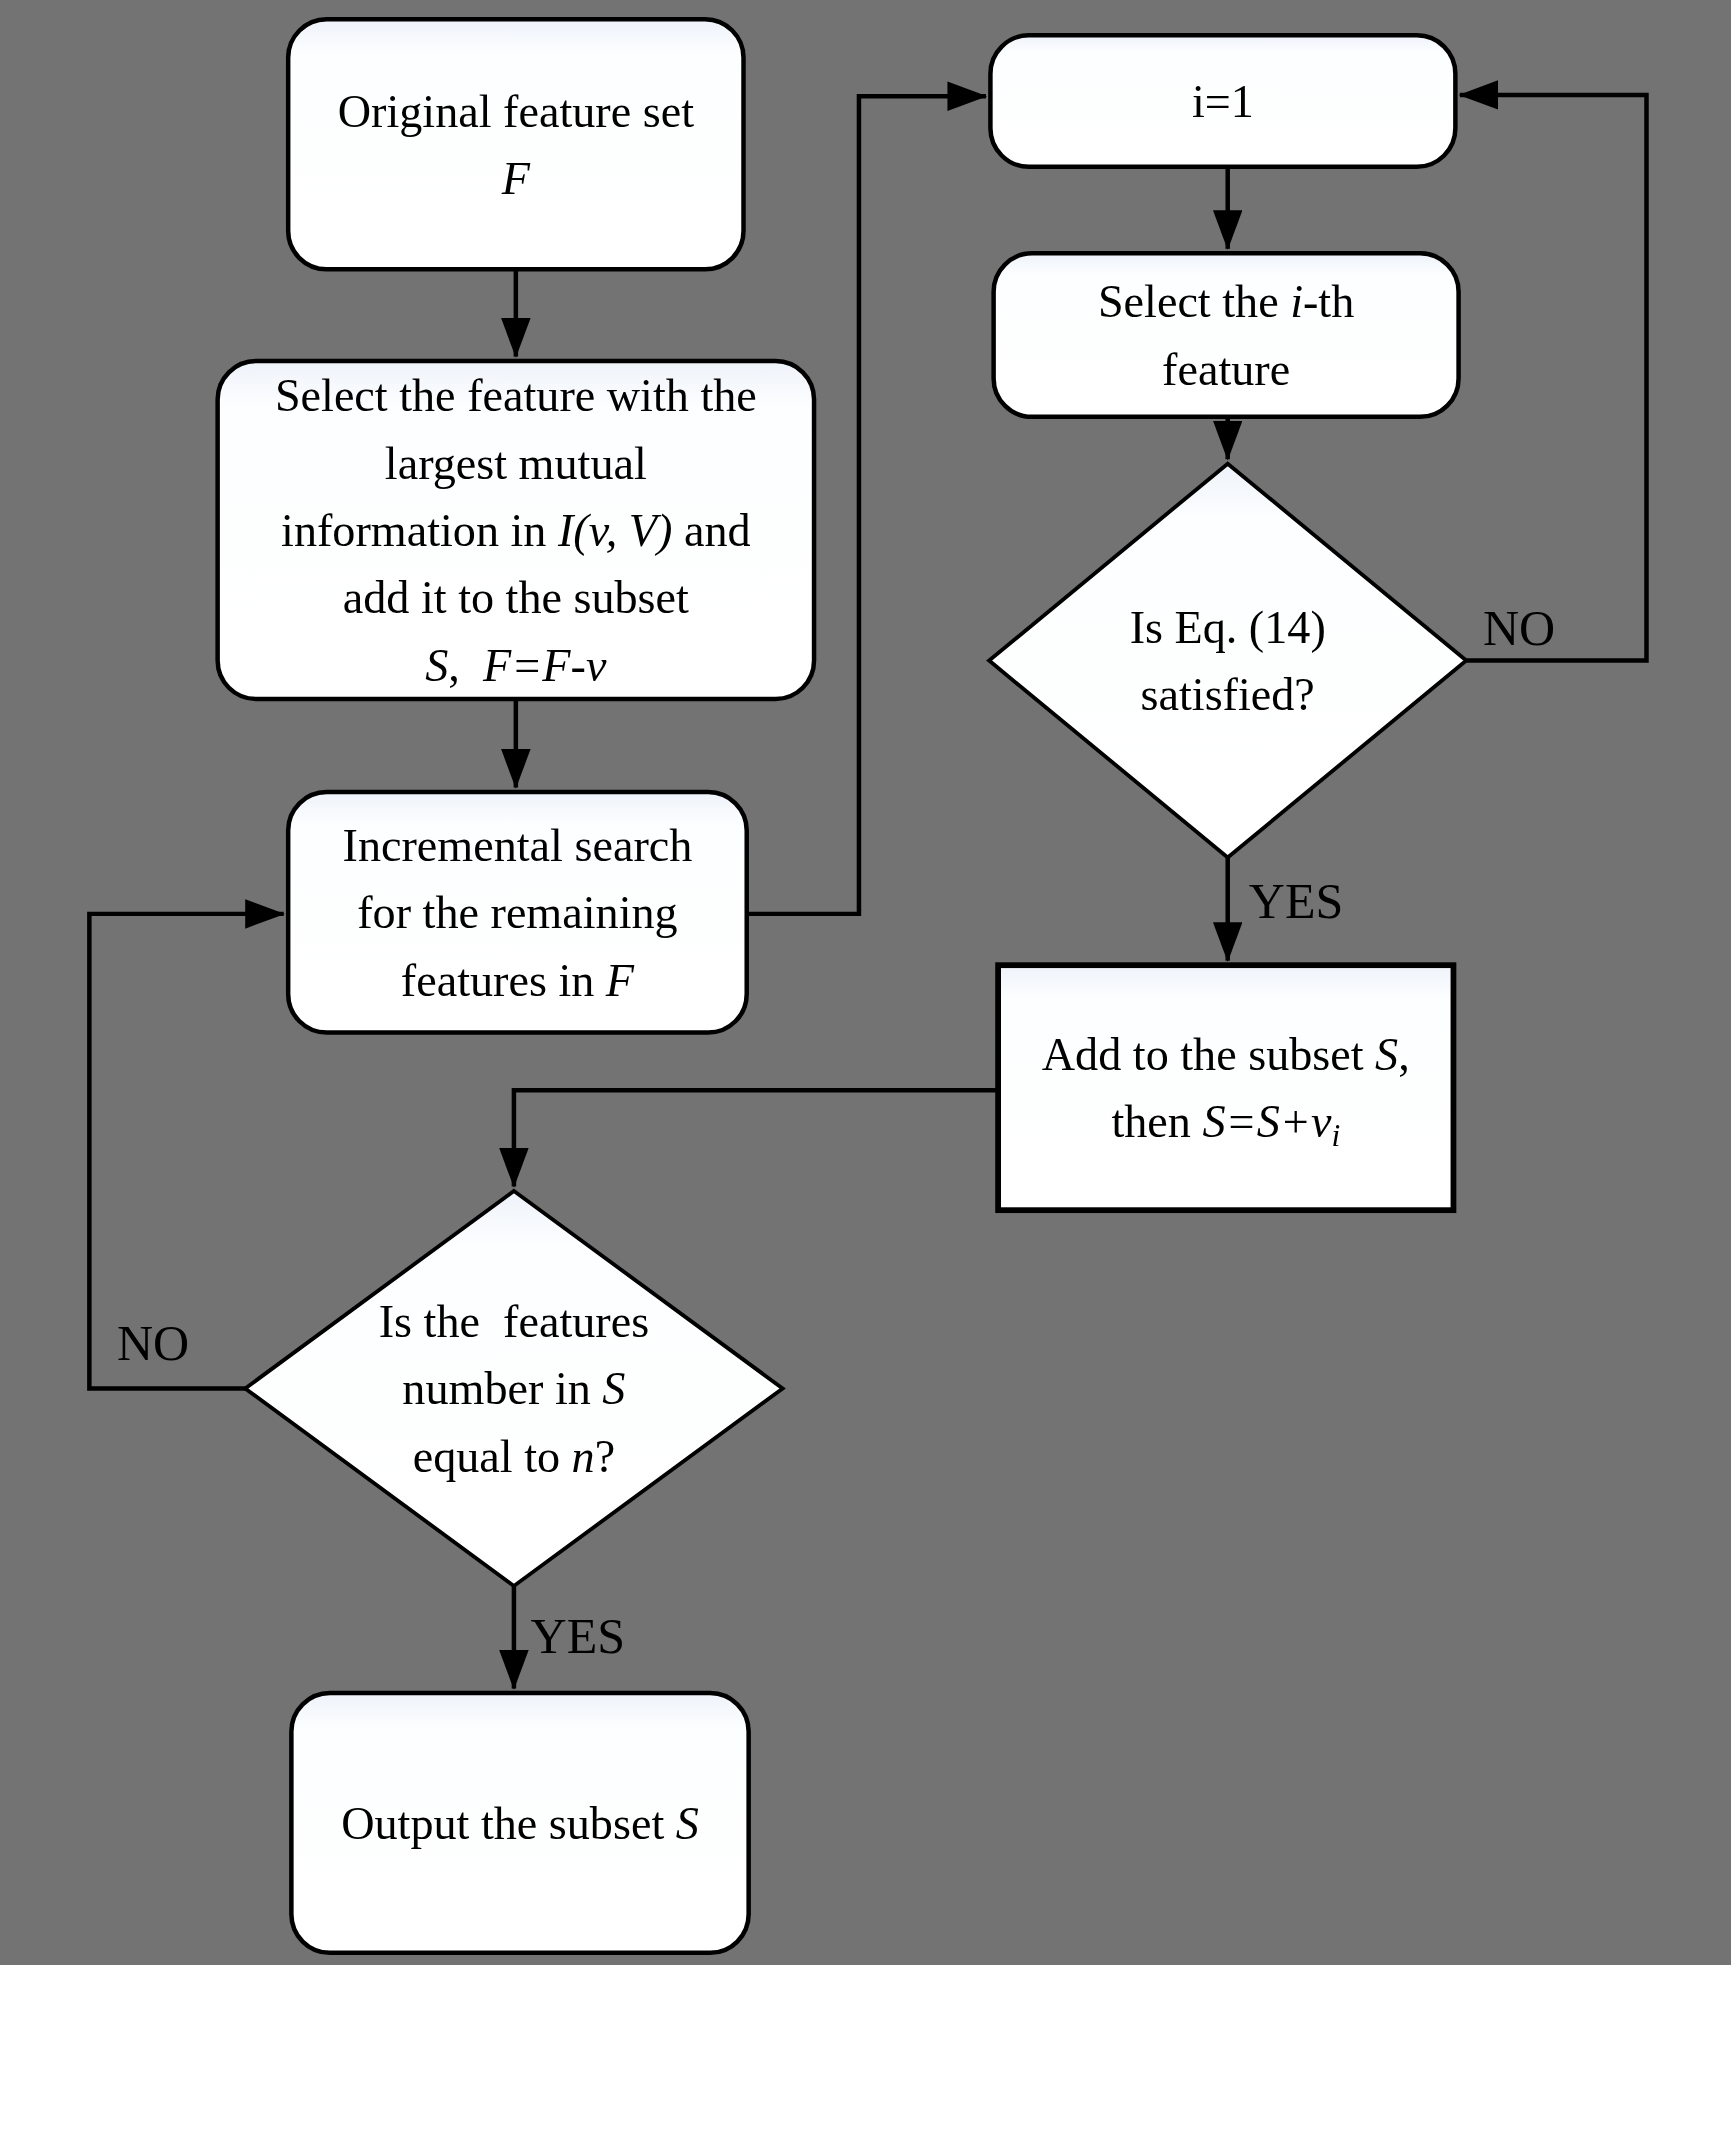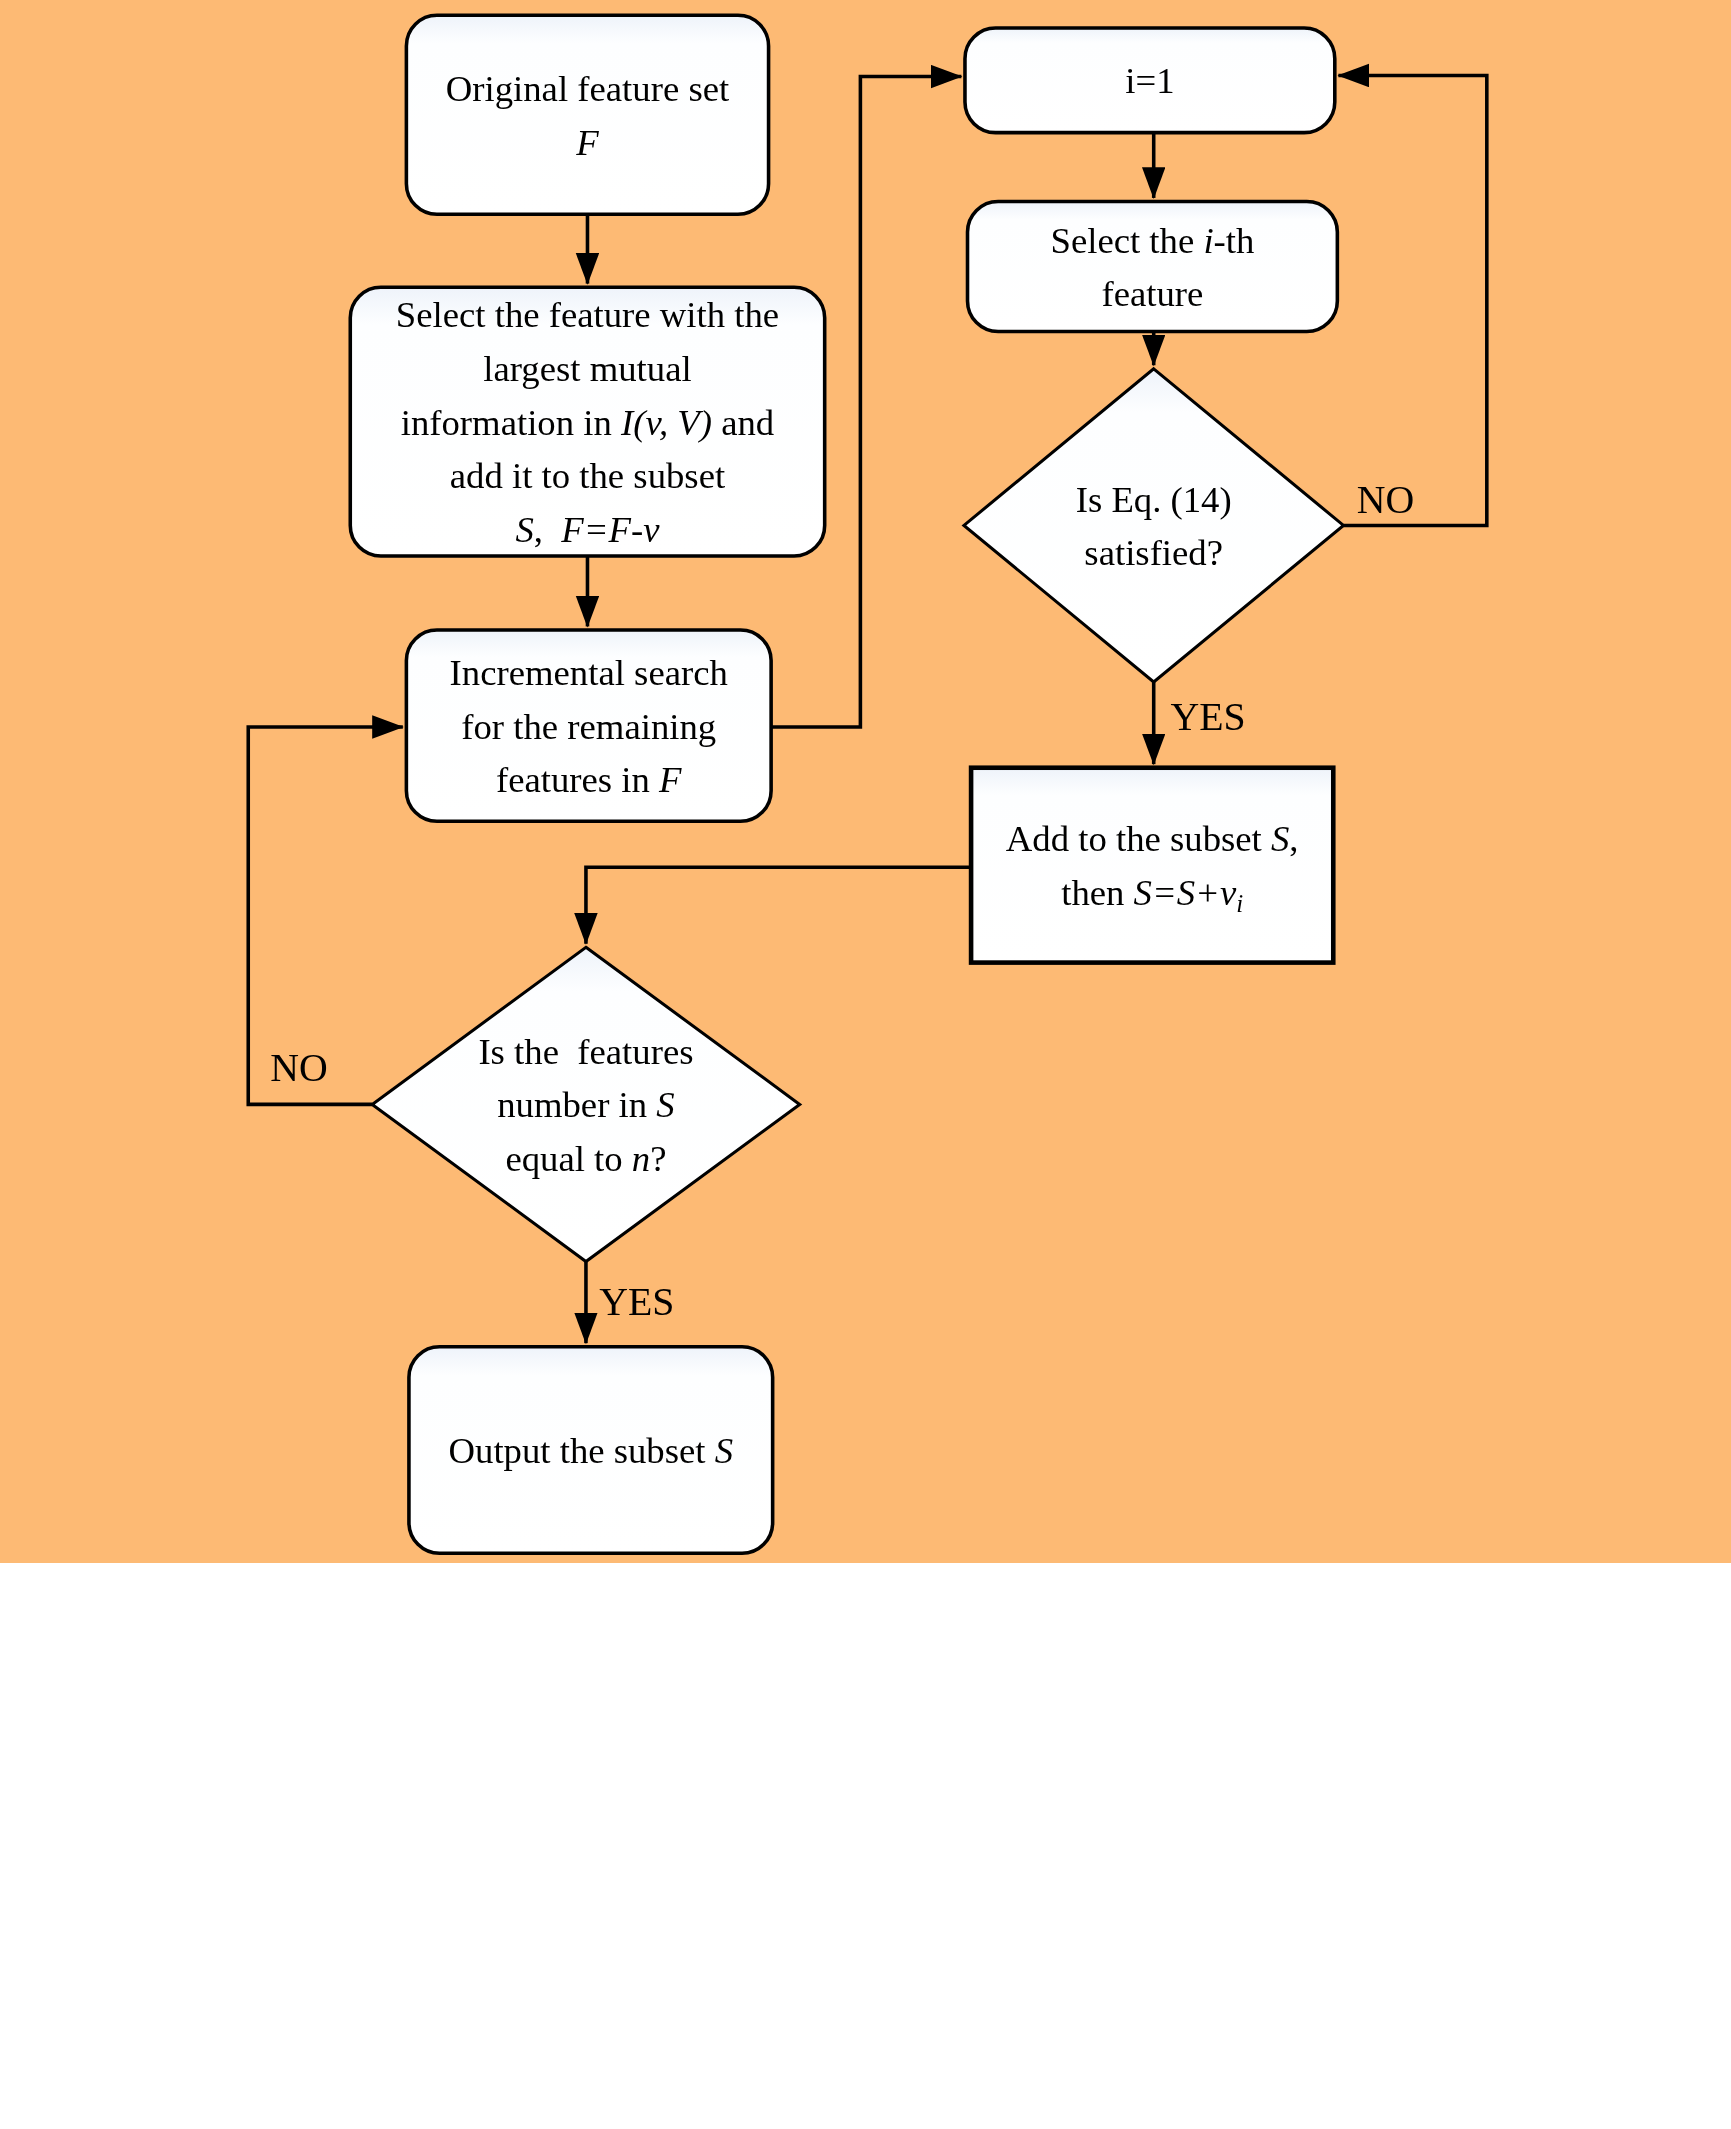--- a/index.html
+++ b/index.html
@@ -1,16 +1,16 @@
 <!DOCTYPE html>
 <html style="font-size:11px"><head>
 <meta charset="utf-8">
 <style>
   html,body{margin:0;padding:0;background:#ffffff;}
-  .canvas{width:1732px;height:1563px;background:#fdba74;position:relative;}
+  .canvas{width:1732px;height:1965px;background:#737373;position:relative;}
   svg{display:block;width:100%;height:100%;}
   text{font-family:"Liberation Serif","DejaVu Serif",serif;fill:#000000;}
   .node-shape{stroke:#000000;fill:url(#boxfill);}
   .edge{fill:none;stroke:#000000;stroke-width:7;stroke-linejoin:miter;}
 </style>
 </head>
 <body>
 
 <div class="canvas">
   <svg id="flow" viewBox="0 0 2492 3064" xmlns="http://www.w3.org/2000/svg">

